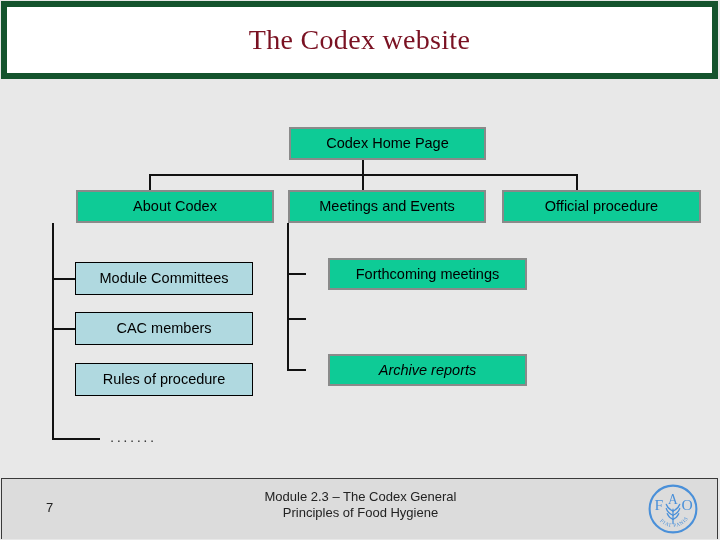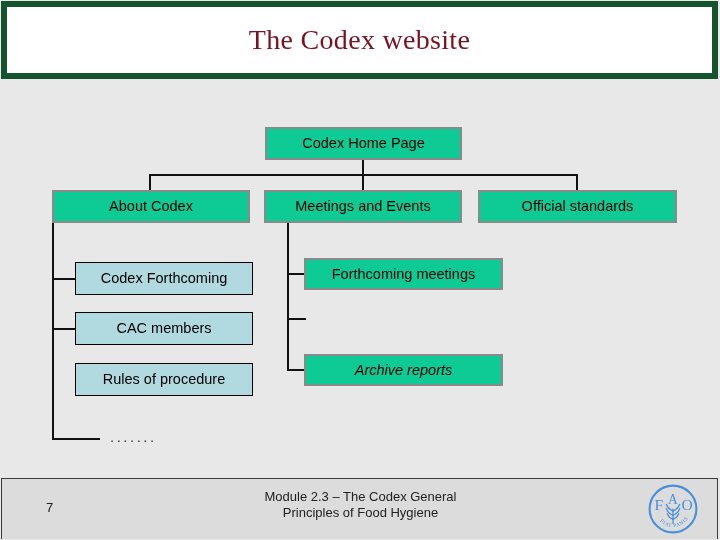--- a/index.html
+++ b/index.html
@@ -54,20 +54,21 @@
     align-items: center;
     justify-content: center;
     font-size: 14.5px;
     color: #000000;
     white-space: nowrap;
     line-height: 1;
   }
   .node.teal {
     background: #0ecb96;
     border: 2px solid #8a8a8a;
+    margin-left: 24px;
   }
   .node.blue {
     background: #b0d9e0;
     border: 1px solid #000000;
   }
 
   
   .line {
     position: absolute;
     background: #111111;
@@ -144,31 +145,31 @@
   <div class="line v" style="left:362px; top:94px; width:2px; height:17px;"></div>
   <div class="line v" style="left:576px; top:94px; width:2px; height:17px;"></div>
 
   <div class="node teal" style="left:52px; top:110px; width:198px; height:33px;">
     <span>About Codex</span>
   </div>
   <div class="node teal" style="left:264px; top:110px; width:198px; height:33px;">
     <span>Meetings and Events</span>
   </div>
   <div class="node teal" style="left:478px; top:110px; width:199px; height:33px;">
-    <span>Official standards</span>
+    <span>Official procedure</span>
   </div>
 
   <div class="line v" style="left:52px; top:143px; width:2px; height:217px;"></div>
 
   <div class="line h" style="left:52px; top:198px; width:23px; height:2px;"></div>
   <div class="line h" style="left:52px; top:248px; width:23px; height:2px;"></div>
   <div class="line h" style="left:52px; top:358px; width:48px; height:2px;"></div>
 
   <div class="node blue" style="left:75px; top:182px; width:178px; height:33px;">
-    <span>Codex Forthcoming</span>
+    <span>Module Committees</span>
   </div>
   <div class="node blue" style="left:75px; top:232px; width:178px; height:33px;">
     <span>CAC members</span>
   </div>
   <div class="node blue" style="left:75px; top:283px; width:178px; height:33px;">
     <span>Rules of procedure</span>
   </div>
 
   <div id="ellipsis-node" style="left:110px; top:348px;">.......</div>
 

